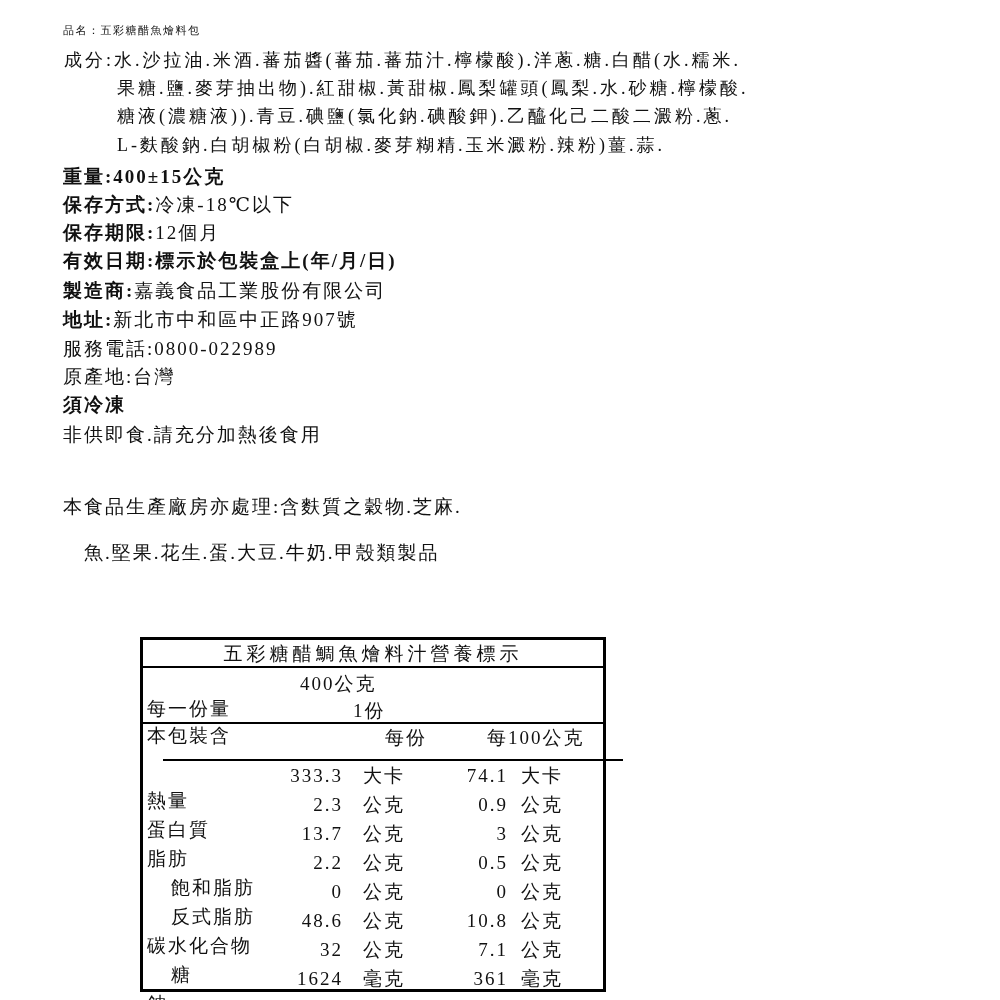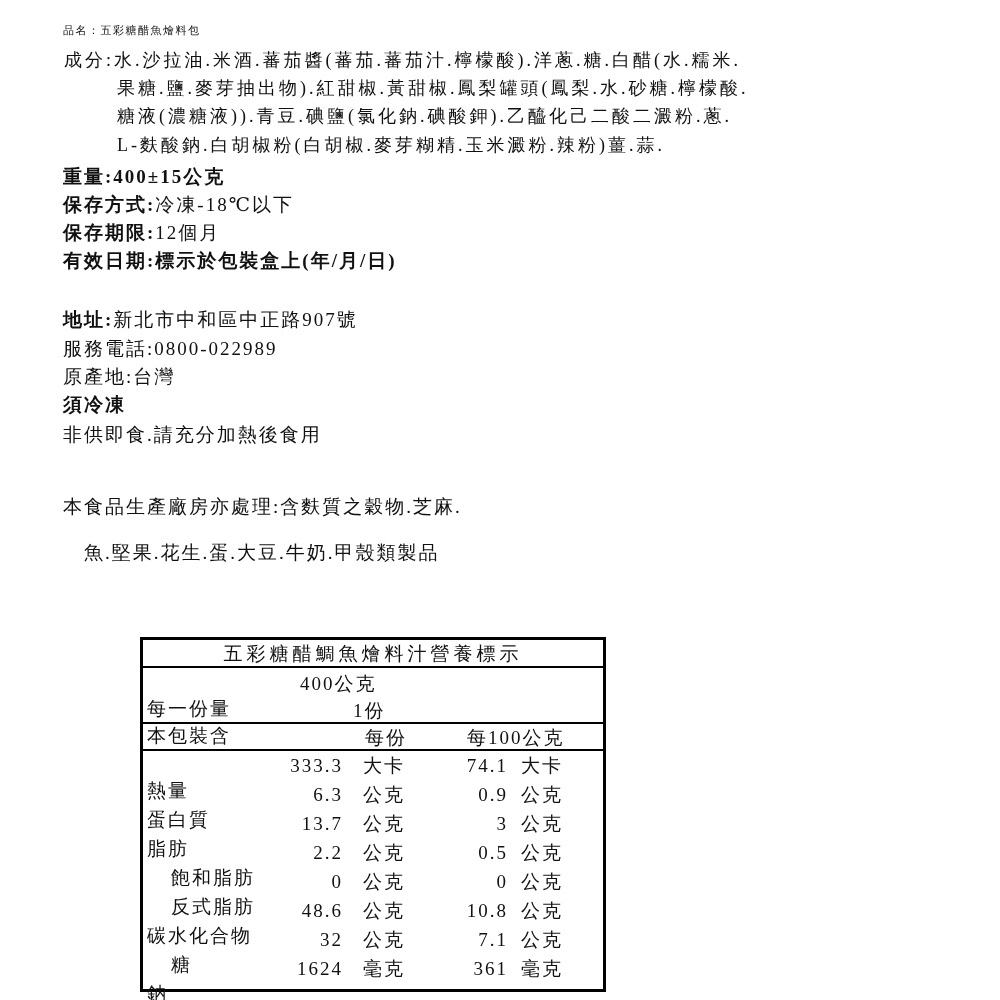--- a/index.html
+++ b/index.html
@@ -29,21 +29,21 @@
     border: 3px solid #000000;
     box-sizing: border-box;
     font-size: 19px; letter-spacing: 2px;
     background: #ffffff;
   }
   .trow { position: relative; width: 100%; box-sizing: border-box; }
   .sep { border-bottom: 2px solid #000000; }
   .t-title { height: 28px; line-height: 28px; text-align: center; letter-spacing: 4px; }
   .t-serving { height: 30px; line-height: 32px; }
   .t-pack { height: 26px; line-height: 26px; }
-  .t-colhead { height: 27px; line-height: 27px; }
+  .t-colhead { height: 37px; line-height: 27px; margin-left: 20px; }
   .t-data { height: 29px; line-height: 29px; }
 
   .cell { position: absolute; white-space: nowrap; }
   .lbl  { left: 4px; margin-top: 25px; }
   .lbl.ind { left: 28px; }
   .v1 { left: 95px; width: 105px; text-align: right; }
   .u1 { left: 220px; }
   .v2 { left: 288px; width: 77px; text-align: right; }
   .u2 { left: 378px; }
   .serv-val { left: 157px; }
@@ -71,20 +71,23 @@
     <span class="b">重量:</span><span class="b">400±15公克</span>
   </div>
   <div class="line" style="left:63px; top:193px;">
     <span class="b">保存方式:</span><span>冷凍-18℃以下</span>
   </div>
   <div class="line" style="left:63px; top:221px;">
     <span class="b">保存期限:</span><span>12個月</span>
   </div>
   <div class="line" style="left:63px; top:249px;">
     <span class="b">有效日期:</span><span class="b">標示於包裝盒上(年/月/日)</span>
+  </div>
+  <div class="line" style="left:63px; top:279px;">
+    <span class="b">製造商:</span><span>嘉義食品工業股份有限公司</span>
   </div>
   <div class="line" style="left:63px; top:308px;">
     <span class="b">地址:</span><span>新北市中和區中正路907號</span>
   </div>
   <div class="line" style="left:63px; top:337px;">
     <span>服務電話:</span><span>0800-022989</span>
   </div>
   <div class="line" style="left:63px; top:365px;">
     <span>原產地:</span><span>台灣</span>
   </div>
@@ -115,21 +118,21 @@
     <div class="trow t-data">
       <span class="cell lbl">熱量</span>
       <span class="cell v1">333.3</span>
       <span class="cell u1">大卡</span>
       <span class="cell v2">74.1</span>
       <span class="cell u2">大卡</span>
     </div>
 
     <div class="trow t-data">
       <span class="cell lbl">蛋白質</span>
-      <span class="cell v1">6.3</span>
+      <span class="cell v1">2.3</span>
       <span class="cell u1">公克</span>
       <span class="cell v2">0.9</span>
       <span class="cell u2">公克</span>
     </div>
 
     <div class="trow t-data">
       <span class="cell lbl">脂肪</span>
       <span class="cell v1">13.7</span>
       <span class="cell u1">公克</span>
       <span class="cell v2">3</span>

